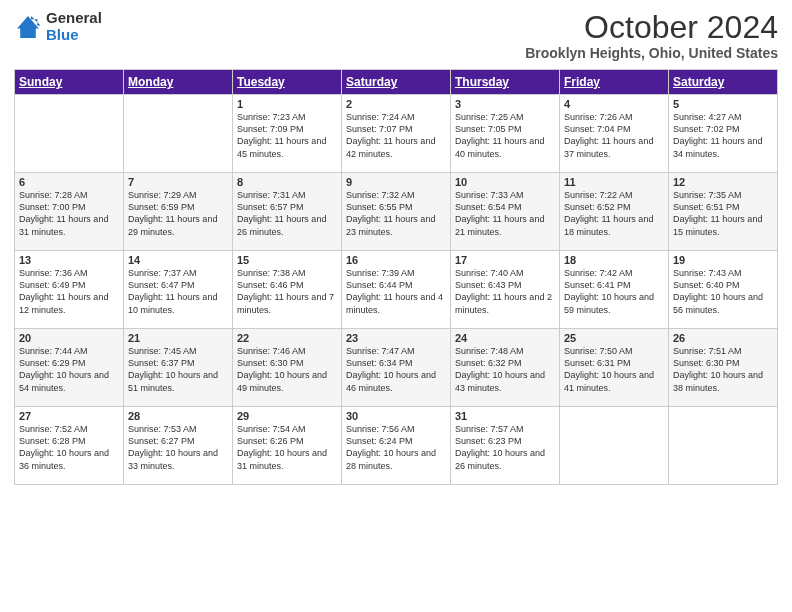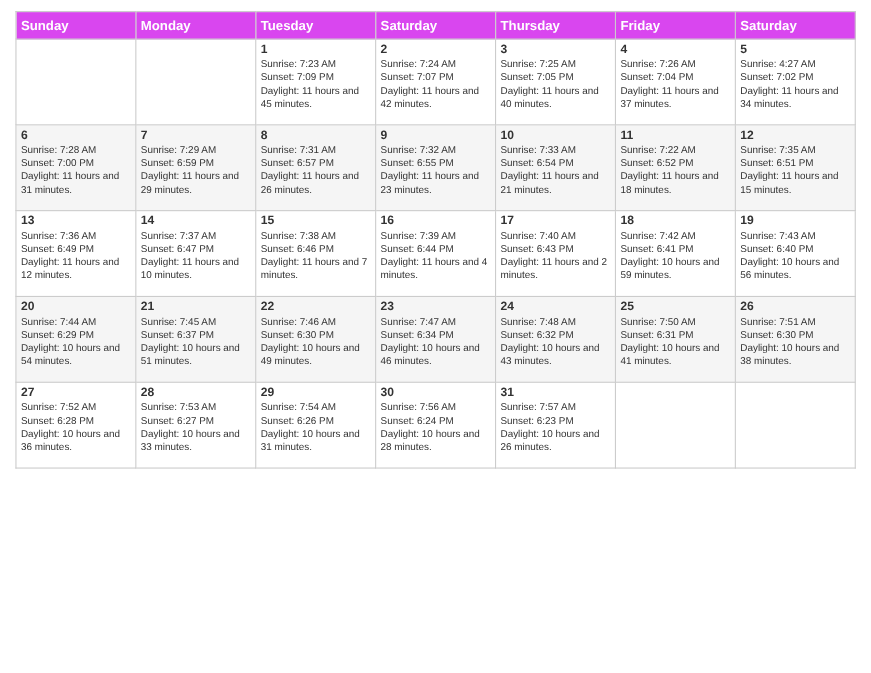--- a/index.html
+++ b/index.html
@@ -57,27 +57,28 @@
       font-size: 14px;
       color: #555;
       font-weight: bold;
     }
     .calendar {
       width: 100%;
       border-collapse: collapse;
       table-layout: fixed;
     }
     .calendar th {
-      background: #d946ef;
+      background: #4c1d95;
       color: #fff;
       font-size: 12px;
       font-weight: bold;
       padding: 5px 4px;
       text-align: left;
       border: 1px solid #ccc;
+      text-decoration: underline;
     }
     .calendar td {
       vertical-align: top;
       border: 1px solid #ccc;
       padding: 3px 4px;
       font-size: 9.5px;
       color: #333;
       height: 78px;
       background: #fff;
     }
@@ -96,20 +97,36 @@
       line-height: 1.35;
     }
     .empty-cell {
       background: #fff !important;
     }
   </style>
 </head>
 <body>
 
 <div class="container">
+  <div class="header">
+    <div class="logo">
+      <svg class="logo-icon" viewBox="0 0 36 36">
+        <polygon points="18,4 32,20 28,20 28,32 8,32 8,20 4,20" fill="#2277cc"></polygon>
+        <polygon points="22,4 34,16 30,16 30,8 22,8" fill="#1a5fa8"></polygon>
+      </svg>
+      <div class="logo-text">
+        <span class="logo-general">General</span>
+        <span class="logo-blue">Blue</span>
+      </div>
+    </div>
+    <div class="title-block">
+      <div class="month-title">October 2024</div>
+      <div class="location">Brooklyn Heights, Ohio, United States</div>
+    </div>
+  </div>
 
   <table class="calendar">
     <thead>
       <tr>
       <th>Sunday</th>
           <th>Monday</th>
           <th>Tuesday</th>
           <th>Saturday</th>
           <th>Thursday</th>
           <th>Friday</th>

